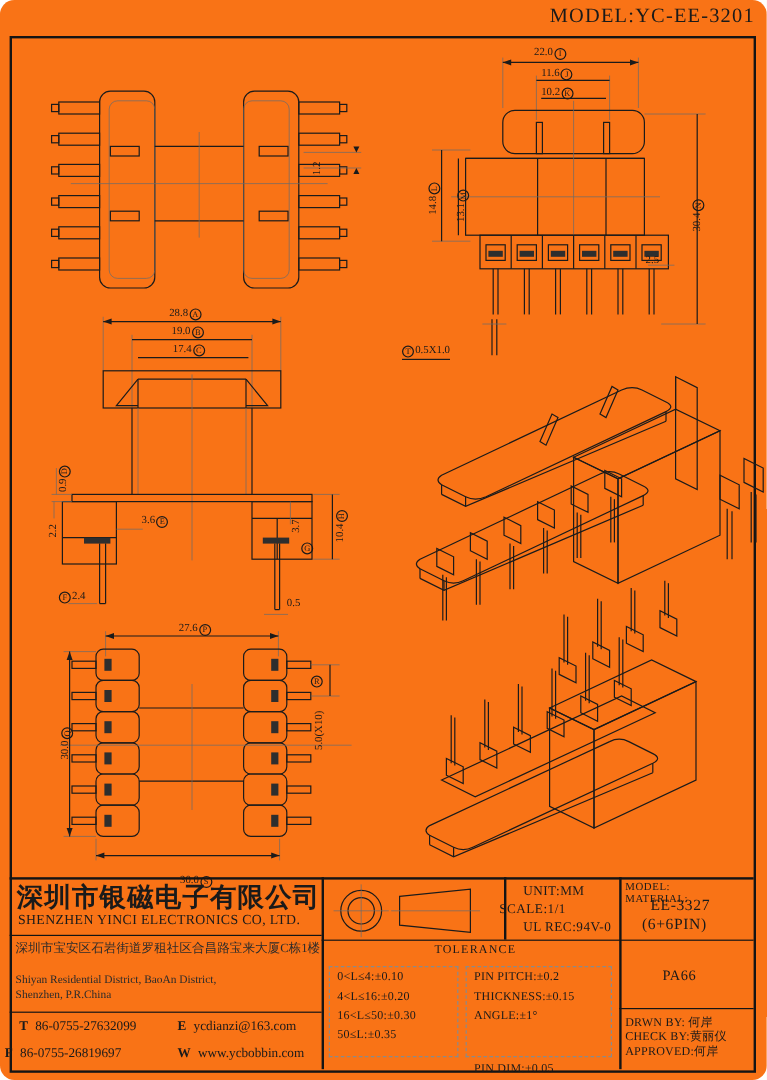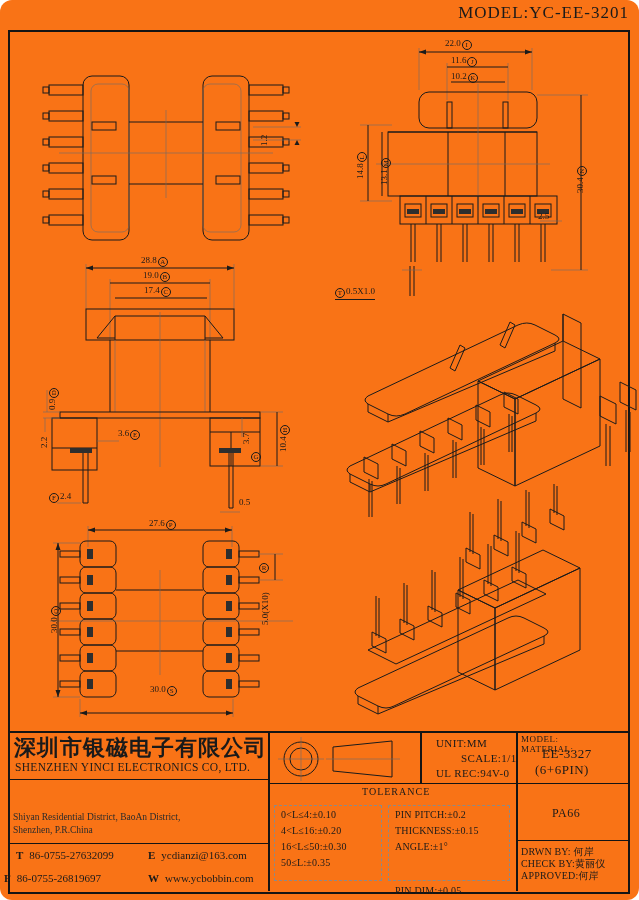--- a/index.html
+++ b/index.html
@@ -386,52 +386,53 @@
   <div class="dim pre" style="left:49px;top:491px"><span class="c">F</span><span>2.4</span></div>
   <div class="dim v" style="left:241px;top:444px"><span>3.7</span></div>
   <div class="dim v" style="left:278px;top:452px"><span>10.4</span><span class="c">H</span></div>
   <div class="dim" style="left:250px;top:450px"><span class="c">G</span></div>
   <div class="dim" style="left:239px;top:497px"><span>0.5</span></div>
 
   <div class="dim" style="left:149px;top:518px"><span>27.6</span><span class="c">P</span></div>
   <div class="dim v" style="left:49px;top:633px"><span>30.0</span><span class="c">Q</span></div>
   <div class="dim" style="left:258px;top:561px"><span class="c">R</span></div>
   <div class="dim v" style="left:260px;top:625px"><span>5.0(X10)</span></div>
-  <div class="dim" style="left:150px;top:684px"><span>30.0</span><span class="c">S</span></div>
+  <div class="dim" style="left:150px;top:728px"><span>30.0</span><span class="c">S</span></div>
 
   <div class="tbline" style="left:8px;top:731px;width:620px;height:2px"></div>
   <div class="tbline" style="left:268px;top:731px;width:2px;height:160px"></div>
   <div class="tbline" style="left:420px;top:731px;width:2px;height:52px"></div>
   <div class="tbline" style="left:516px;top:731px;width:2px;height:160px"></div>
   <div class="tbline" style="left:268px;top:783px;width:360px;height:1px"></div>
   <div class="tbline" style="left:8px;top:779px;width:260px;height:1px"></div>
   <div class="tbline" style="left:8px;top:843px;width:260px;height:1px"></div>
   <div class="tbline" style="left:516px;top:840px;width:112px;height:1px"></div>
 
   <div class="tb-text cn-name" style="left:14px;top:733px">深圳市银磁电子有限公司</div>
   <div class="tb-text en-name" style="left:15px;top:761px">SHENZHEN YINCI ELECTRONICS CO, LTD.</div>
+  <div class="tb-text addr-cn" style="left:13px;top:783px">深圳市宝安区石岩街道罗租社区合昌路宝来大厦C栋1楼</div>
   <div class="tb-text addr" style="left:13px;top:812px">Shiyan Residential District, BaoAn District,</div>
   <div class="tb-text addr" style="left:13px;top:825px">Shenzhen, P.R.China</div>
 
   <div class="tb-text contact" style="left:16px;top:849px"><b>T</b><span>86-0755-27632099</span></div>
   <div class="tb-text contact" style="left:148px;top:849px"><b>E</b><span>ycdianzi@163.com</span></div>
   <div class="tb-text contact" style="left:4px;top:872px"><b>F</b><span>86-0755-26819697</span></div>
   <div class="tb-text contact" style="left:148px;top:872px"><b>W</b><span>www.ycbobbin.com</span></div>
 
   <svg class="abs" style="left:270px;top:735px" width="150" height="48">
     <circle class="ln" cx="31" cy="24" r="17"></circle>
     <circle class="ln" cx="31" cy="24" r="11"></circle>
     <line class="thin" x1="8" y1="24" x2="54" y2="24"></line>
     <line class="thin" x1="31" y1="2" x2="31" y2="46"></line>
     <path class="ln" d="M63,12 L122,6 L122,42 L63,36 Z"></path>
     <line class="thin" x1="56" y1="24" x2="130" y2="24"></line>
   </svg>
 
   <div class="tb-text cell" style="left:436px;top:737px">UNIT:MM</div>
-  <div class="tb-text cell" style="left:461px;top:752px">SCALE:1/1</div>
+  <div class="tb-text cell" style="left:416px;top:752px">SCALE:1/1</div>
   <div class="tb-text cell" style="left:436px;top:767px">UL REC:94V-0</div>
 
   <div class="tb-text small-lab" style="left:521px;top:734px">MODEL:</div>
   <div class="tb-text model-big" style="left:542px;top:746px">EE-3327</div>
   <div class="tb-text model-big" style="left:535px;top:762px">(6+6PIN)</div>
 
   <div class="tb-text" style="left:362px;top:786px;font-size:10px;letter-spacing:1px">TOLERANCE</div>
 
   <div class="dash" style="left:274px;top:805px;width:106px;height:74px"></div>
   <div class="tb-text tol" style="left:281px;top:809px">0&lt;L≤4:±0.10</div>

